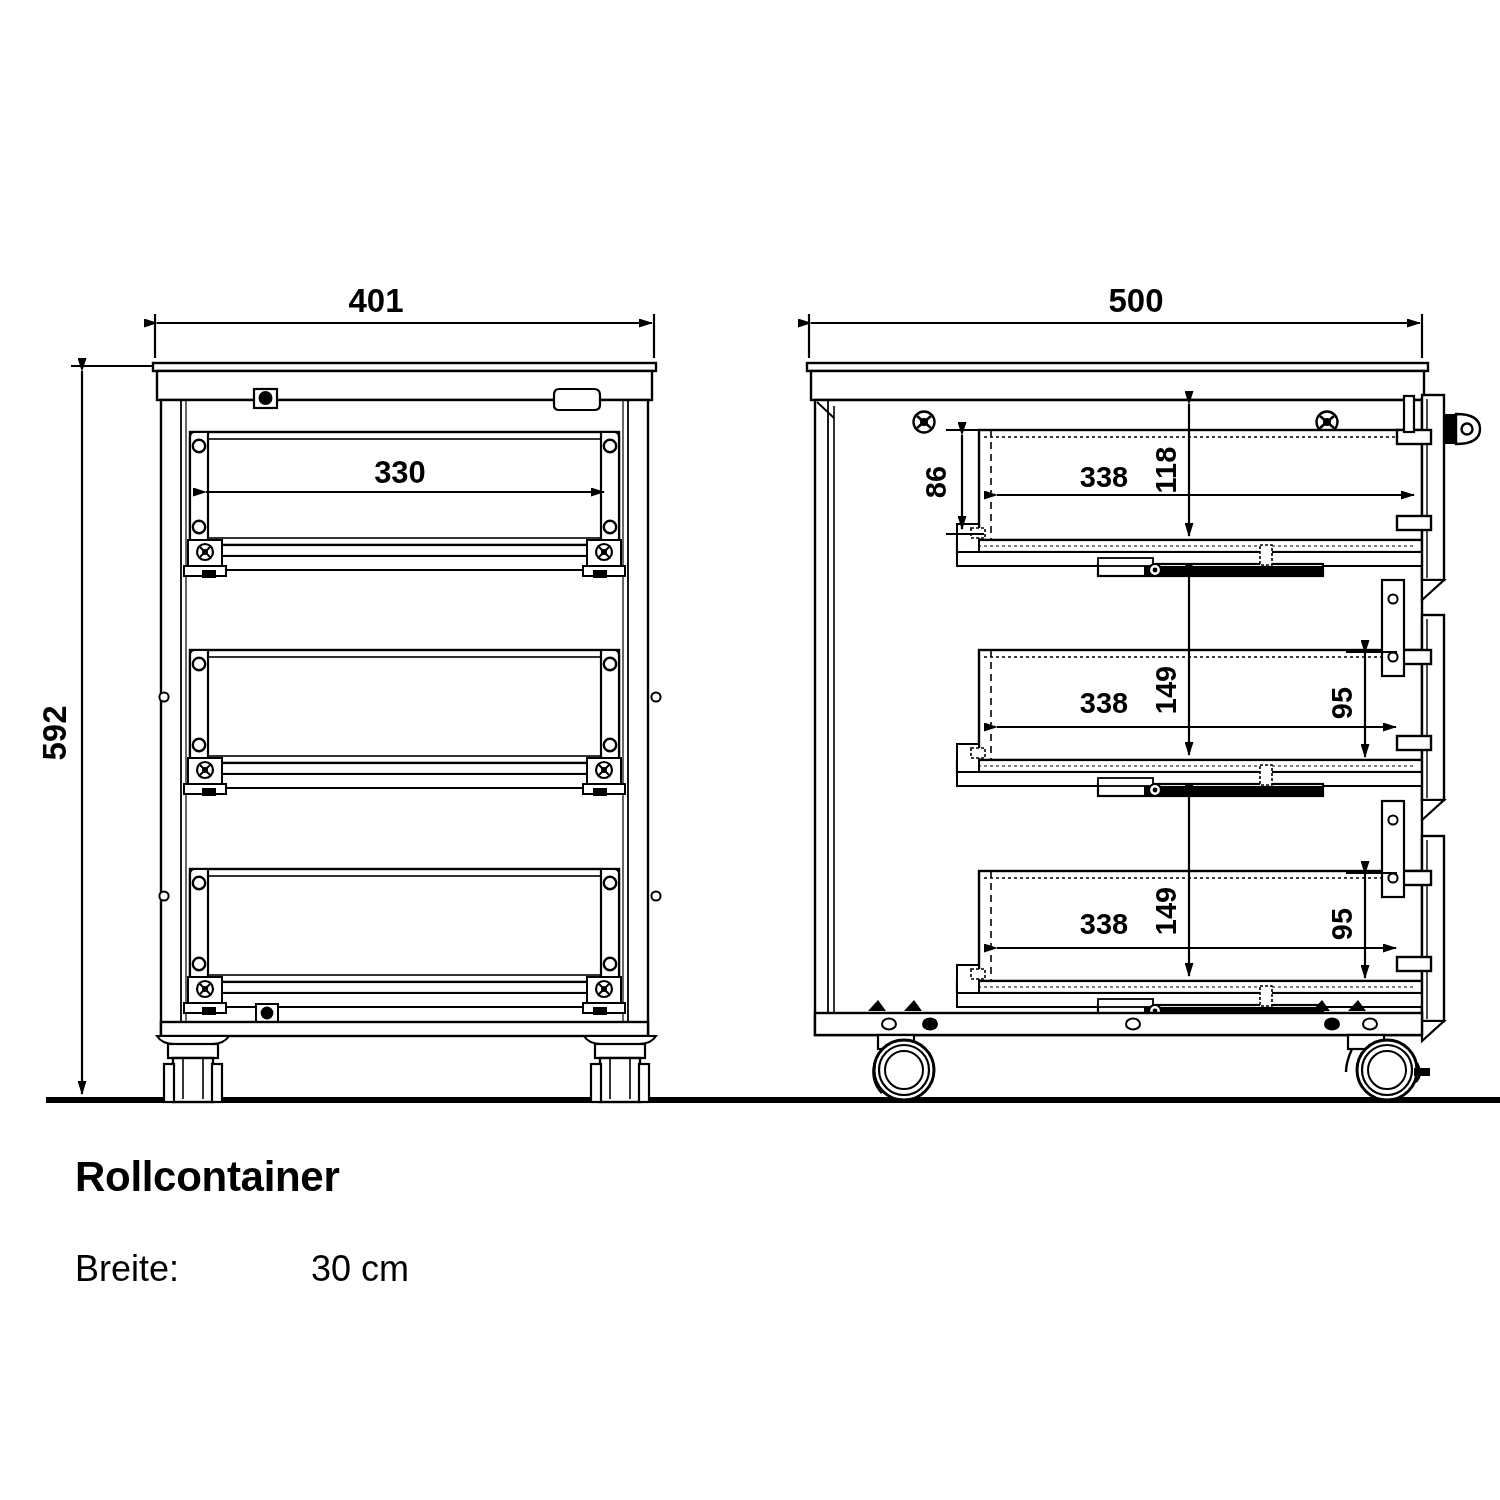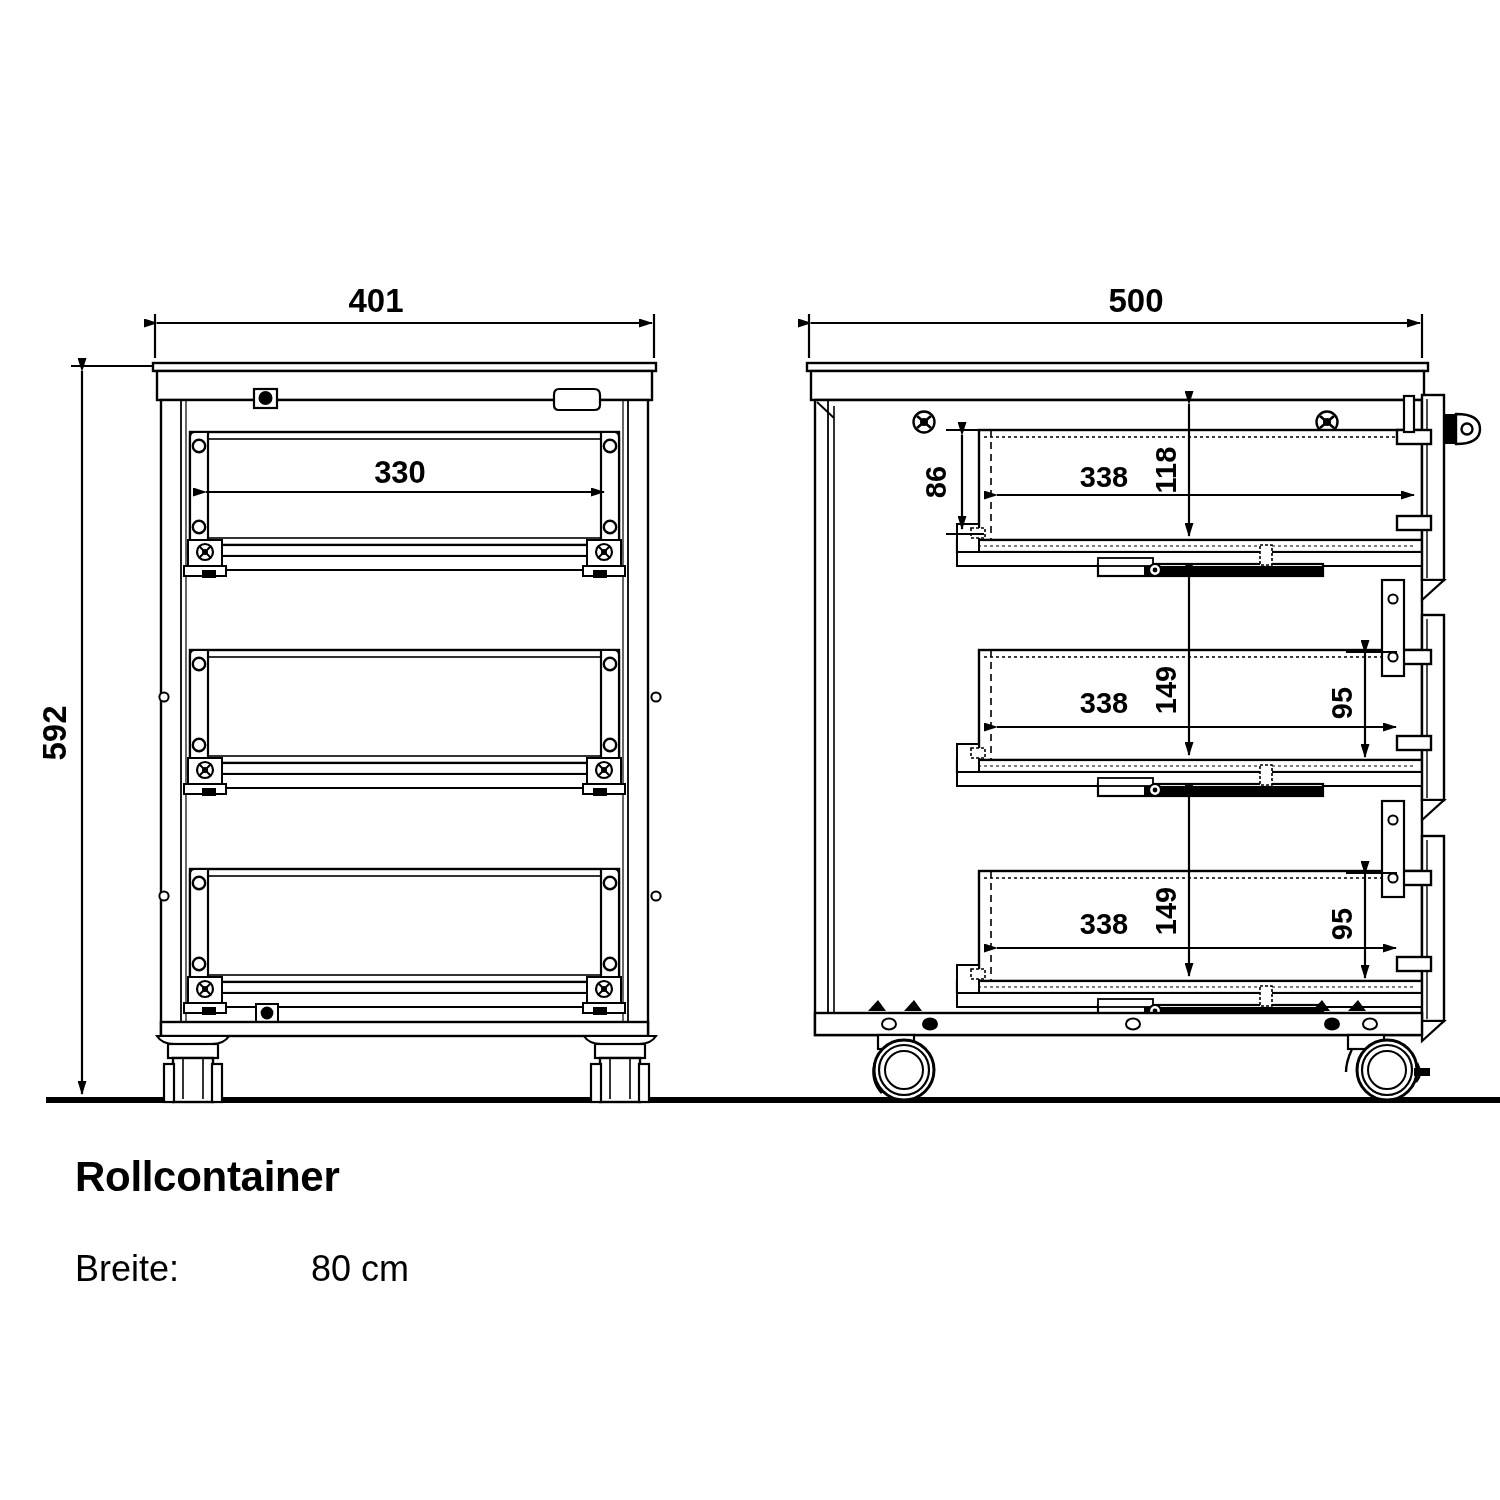--- a/index.html
+++ b/index.html
@@ -436,17 +436,17 @@
 
 </svg>
 </div>
 
 <div class="spec-block">
   <div class="spec-title">Rollcontainer</div>
   <table class="spec-table">
     <tbody>
       <tr>
         <td class="spec-label">Breite:</td>
-        <td class="spec-value">80 cm</td>
+        <td class="spec-value">30 cm</td>
       </tr>
     </tbody>
   </table>
 </div>
 
 </body></html>

